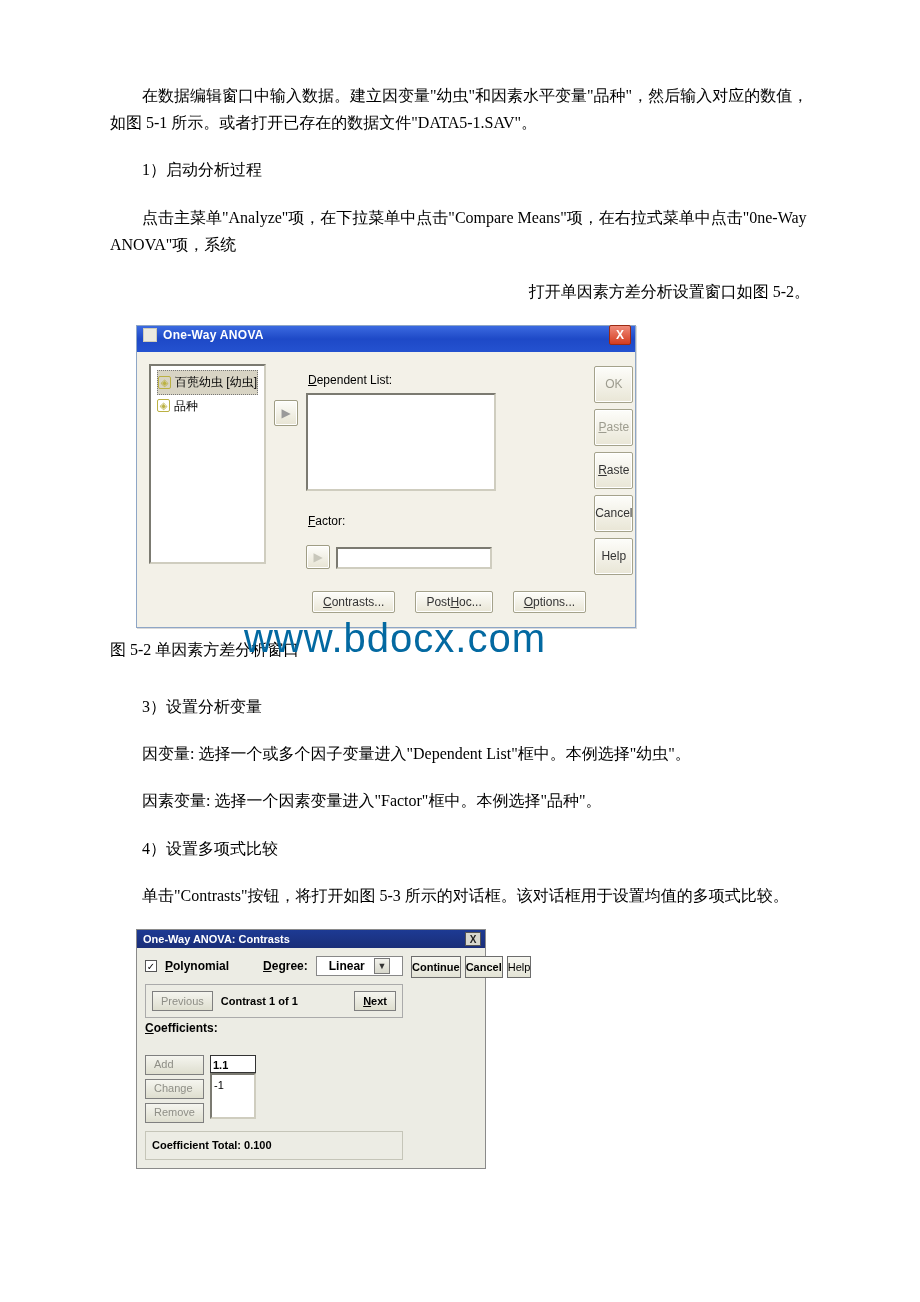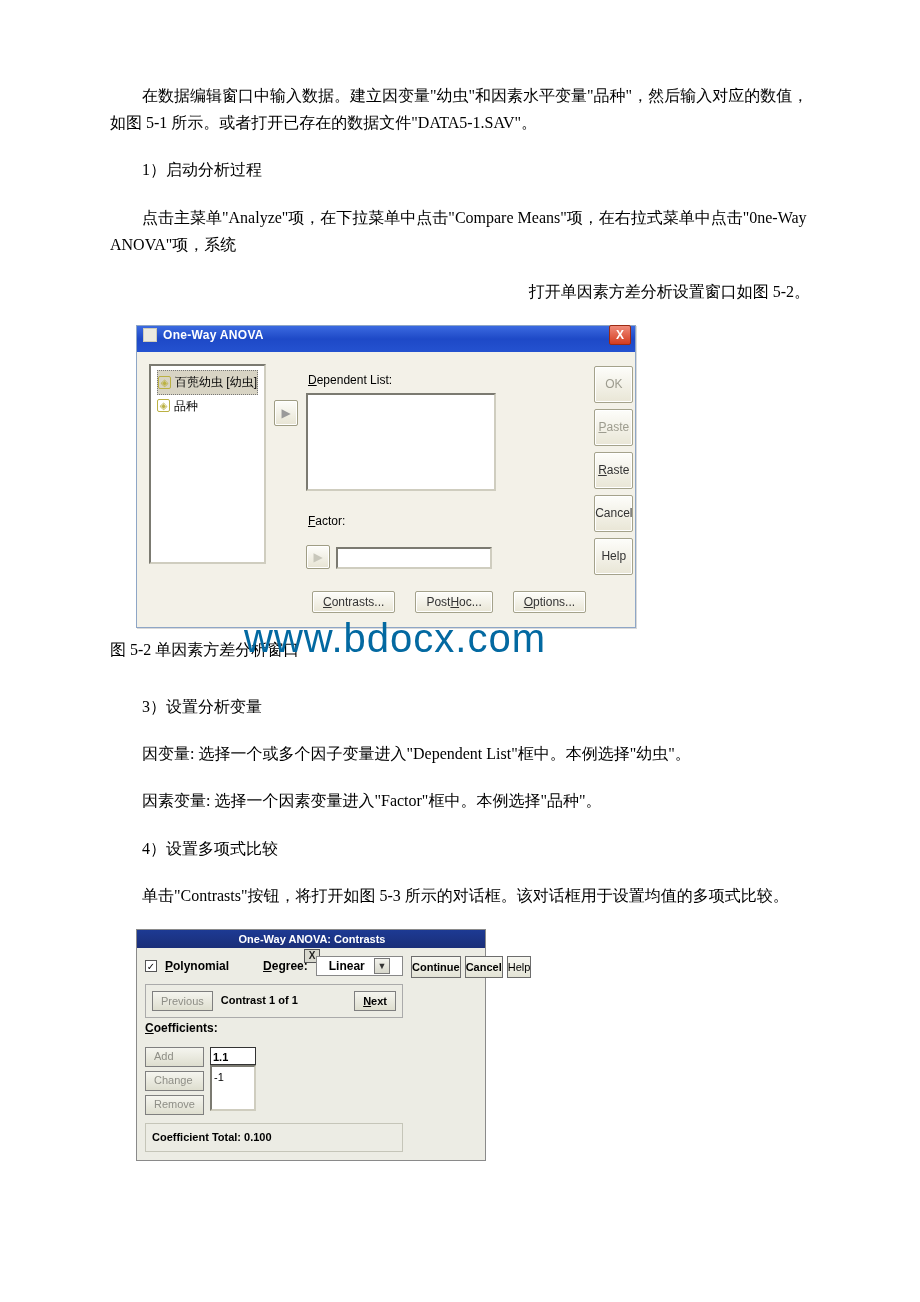--- a/index.html
+++ b/index.html
@@ -100,41 +100,41 @@
     margin: 8px 0 0 26px;
     font-family: Tahoma, Arial, sans-serif;
     font-size:12px;
     border:1px solid #8a8a8a;
     background:#ecece4;
   }
   .titlebar2 {
     height:18px;
     background: linear-gradient(#1d3a93,#1a2e78);
     color:#fff; font-size:11px; font-weight:bold;
-    display:flex; align-items:center; padding:0 4px 0 6px;flex-direction:column;
+    display:flex; align-items:center; padding:0 4px 0 6px;
   }
   .titlebar2 .sp { flex:1; }
   .x2 {
     width:16px; height:14px; background:#d8d8ce; border:1px solid #555;
     display:flex; align-items:center; justify-content:center; color:#222; font-size:10px; font-weight:bold;
   }
   .dbody2 { display:flex; padding:8px; gap:8px; }
   .leftcol2 { flex:1; }
   .row { display:flex; align-items:center; gap:8px; }
   .cb { width:12px; height:12px; border:1px solid #555; background:#fff; display:flex; align-items:center; justify-content:center; font-size:10px; }
   .b { font-weight:bold; }
   .ul { text-decoration:underline; }
   .degbox { flex:1; display:flex; align-items:center; border:1px solid #888; height:20px; background:#fff; padding:0 12px; }
   .degbox .dd { width:16px; height:16px; border:1px solid #7a7a7a; background:linear-gradient(#f2f2ec,#d7d7cb); display:flex; align-items:center; justify-content:center; font-size:9px; color:#333; margin-left:auto; }
   .panel2 { border:1px solid #aaa; background:#ecece4; padding:6px; margin-top:8px; }
-  .navrow { display:flex; align-items:flex-start; gap:8px; }
+  .navrow { display:flex; align-items:center; gap:8px; }
   .sbtn { height:20px; padding:0 8px; background:linear-gradient(#f5f5ef,#dedecf); border:1px solid #7f7f7f; font-size:11px; font-weight:bold; display:flex; align-items:center; }
   .sbtn.disabled { color:#8e8e86; font-weight:normal; }
   .clab { font-size:11px; font-weight:bold; }
-  .coefrow { display:flex; gap:6px; margin-top:8px; }
+  .coefrow { display:flex; gap:6px; margin-top:16px; }
   .btncol { display:flex; flex-direction:column; gap:4px; }
   .coeffield { width:46px; height:18px; border:1px solid #333; background:#fff; font-weight:bold; padding:0 2px; font-size:11px; }
   .coeflist { width:46px; height:46px; border:2px inset #cfcdbf; background:#fff; font-size:11px; padding:1px 2px; }
   .totalline { font-size:11px; font-weight:bold; margin-top:8px; border:1px solid #c5c5b8; padding:4px 6px; background:#ecece4; }
   .rcol2 { width:66px; display:flex; flex-direction:row; gap:4px; }
   .rbtn { height:22px; background:linear-gradient(#f7f7f1,#e3e3d5); border:1px solid #6d6d6d; font-size:11px; font-weight:bold; display:flex; align-items:center; justify-content:center; }
   .rbtn.h { font-weight:normal; }
 </style>
 </head>
 <body>

